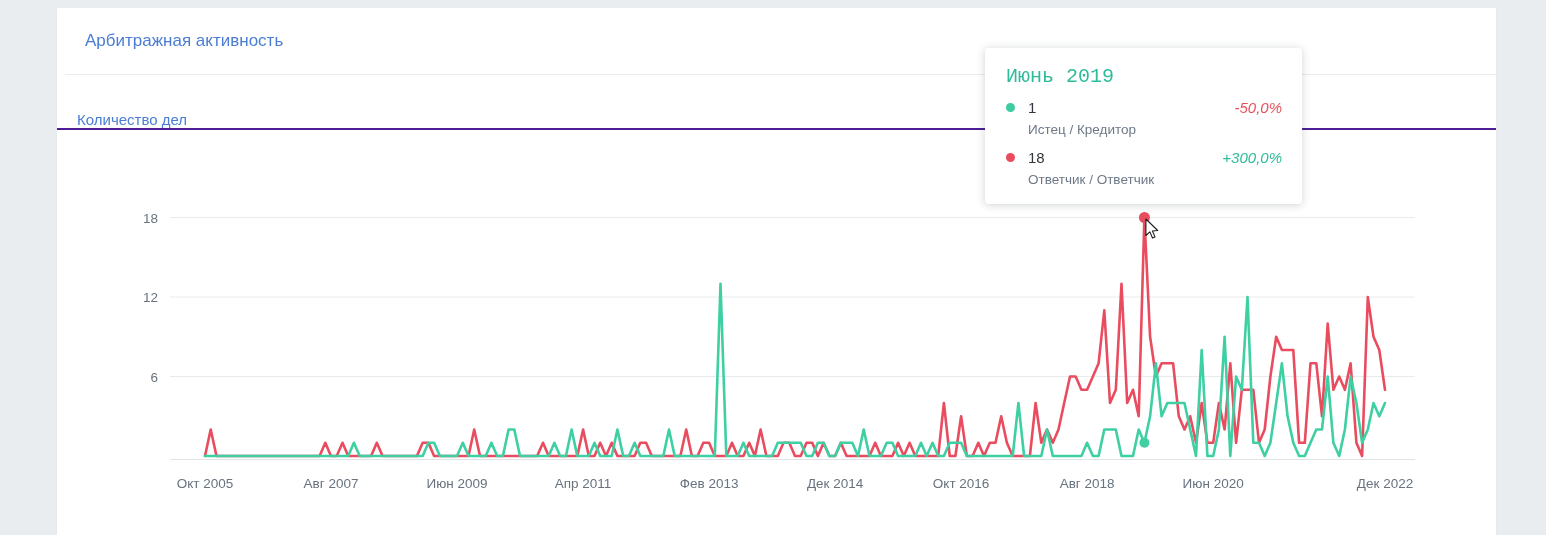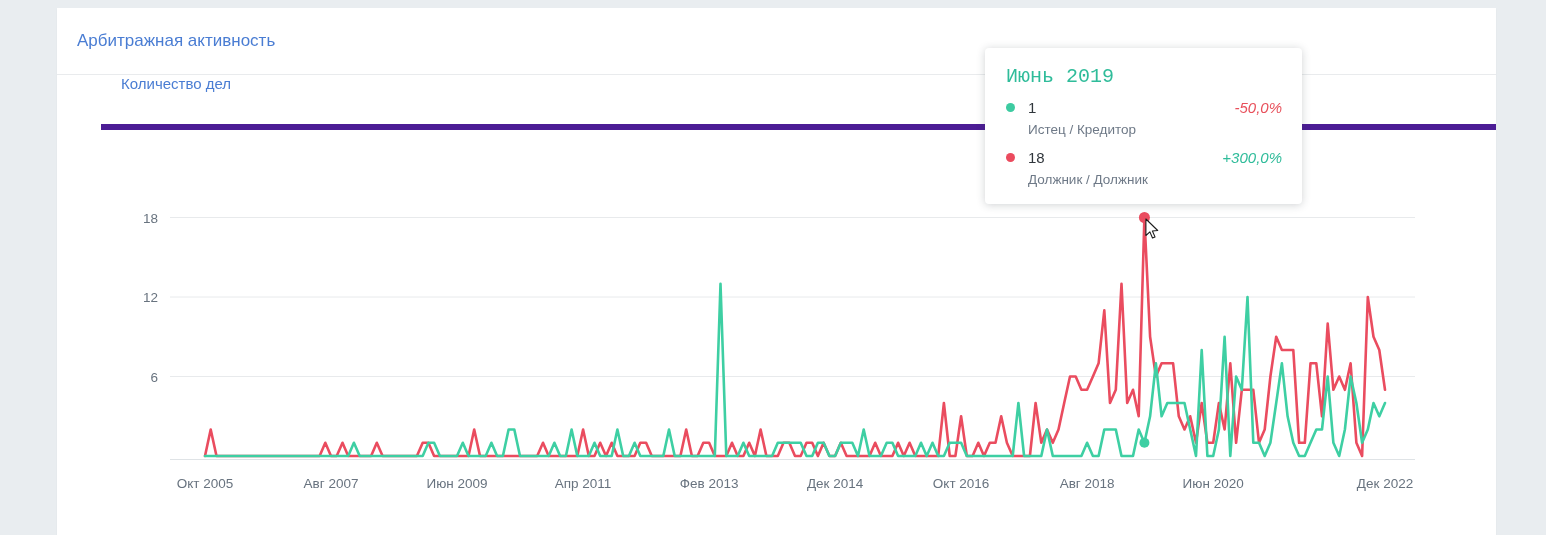--- a/index.html
+++ b/index.html
@@ -7,26 +7,26 @@
     width:1546px;height:535px;position:relative;overflow:hidden;
     background:#e9edf0;
     font-family:"Liberation Sans","DejaVu Sans",sans-serif;
   }
   .card{
     position:absolute;left:57px;top:8px;width:1439px;height:560px;
     background:#ffffff;box-shadow:0 1px 2px rgba(0,0,0,0.04);
   }
   .card-header{
     height:67px;display:flex;align-items:center;padding:0 20px;
-    border-bottom:1px solid #e9ebed;box-sizing:border-box;
+    border-bottom:1px solid #e9ebed;box-sizing:border-box;margin-left:8px;
   }
   .card-header .title{font-size:17px;color:#4a7dd3;cursor:pointer;text-decoration:none;}
   .card-subheader{
-    height:55px;display:flex;align-items:flex-start;padding:0 20px;
-    border-bottom:6px solid #4c1d95;box-sizing:border-box;margin-left:44px;
+    height:55px;display:flex;align-items:flex-end;padding:0 20px;
+    border-bottom:2px solid #4c1d95;box-sizing:border-box;
   }
   .card-subheader .subtitle{font-size:15px;color:#4a7dd3;cursor:pointer;text-decoration:none;}
   #chart-svg{position:absolute;left:0;top:0;pointer-events:none;}
   .tooltip{
     position:absolute;left:985px;top:48px;width:317px;box-sizing:border-box;
     background:#fff;border-radius:4px;padding:17px 20px 16px 20px;
     box-shadow:0 1px 8px rgba(40,50,60,0.22);z-index:20;
   }
   .tooltip-title{font-size:20px;margin:0 1px 4px 1px;font-family:Liberation Mono, monospace;}
   .t-row{display:flex;align-items:flex-start;margin-top:10px;}
@@ -94,17 +94,17 @@
       <div class="t-val">1</div>
       <div class="t-label">Истец / Кредитор</div>
     </span>
     <span class="t-pct" style="color: rgb(232, 80, 91);">-50,0%</span>
   </div>
 
   <div class="t-row">
     <span class="t-dot" style="background: rgb(235, 75, 94);"></span>
     <span class="t-main">
       <div class="t-val">18</div>
-      <div class="t-label">Должник / Должник</div>
+      <div class="t-label">Ответчик / Ответчик</div>
     </span>
     <span class="t-pct" style="color: rgb(47, 188, 154);">+300,0%</span>
   </div>
 </div>
 
 </body></html>

